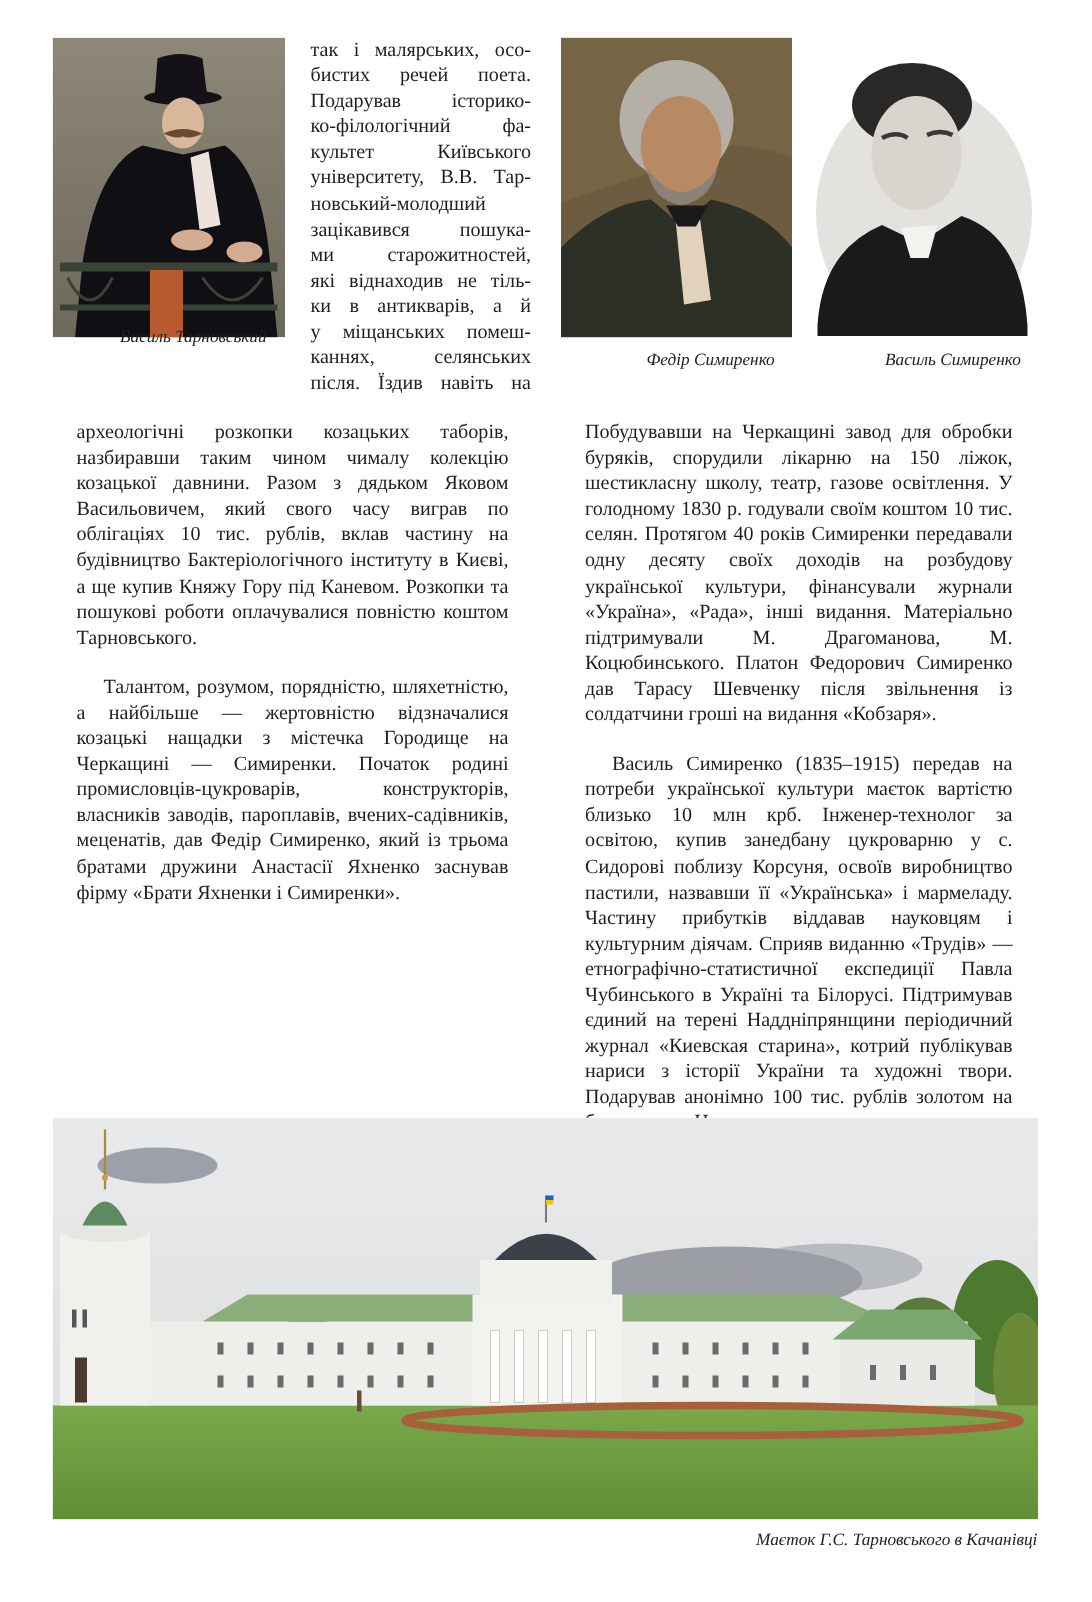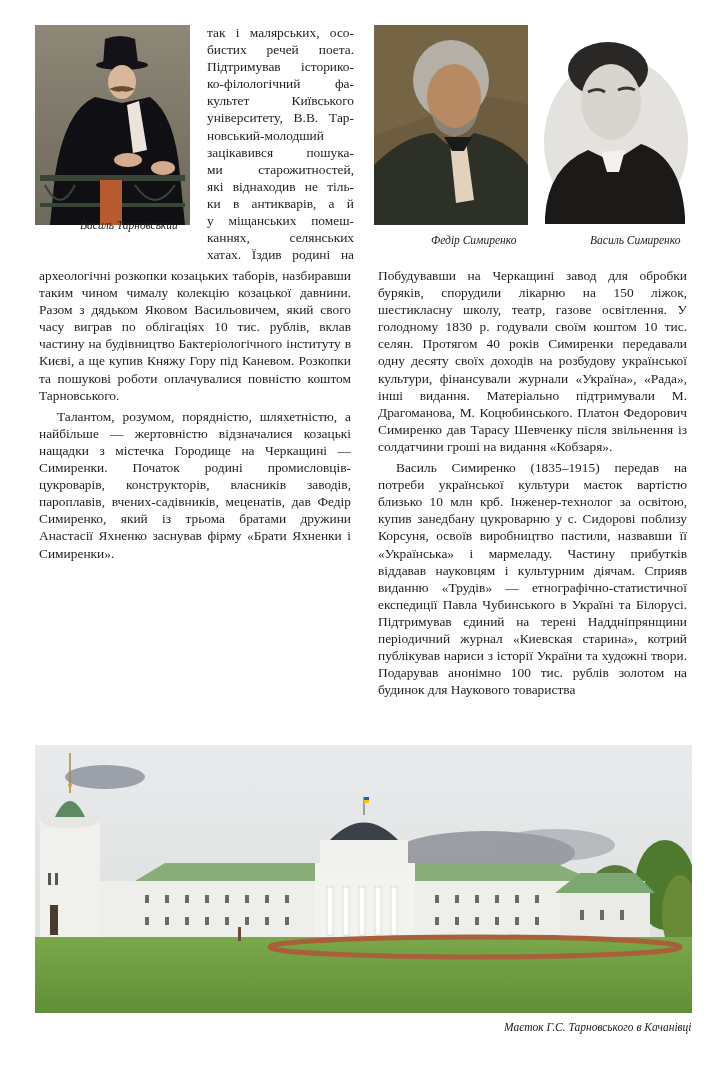--- a/index.html
+++ b/index.html
@@ -10,21 +10,21 @@
   }
   .pic { position: absolute; overflow: hidden; }
   .cap {
     position: absolute; font-style: italic; font-size: 11.5px; line-height: 14px;
     white-space: nowrap; color: #222;
   }
   .txt {
     position: absolute; font-size: 13.4px; line-height: 17.1px; text-align: justify;
     hyphens: manual;
   }
-  .txt p { margin: 4px; }
+  .txt p { margin: 16px; }
   .txt p.ind { text-indent: 18px; }
   .txt .ln { display: block; text-align: justify; text-align-last: justify; white-space: nowrap; }
   svg { display: block; }
 </style>
 </head>
 <body>
 
 <div class="pic" style="left:35px;top:25px;width:155px;height:200px;">
   <svg width="155" height="200" viewBox="0 0 155 200">
     <defs>
@@ -53,32 +53,32 @@
     <rect x="5" y="178" width="145" height="4" fill="#3a4436"></rect>
     <rect x="65" y="155" width="22" height="45" fill="#b85a30"></rect>
     <path d="M10 160 Q25 190 40 160 M100 160 Q120 190 140 160" stroke="#3a4436" stroke-width="2" fill="none"></path>
   </svg>
 </div>
 <div class="cap" style="left:80px;top:218px;">Василь Тарновський</div>
 
 <div class="txt" style="left:207px;top:24px;width:147px;">
   <span class="ln">так і малярських, осо-</span>
   <span class="ln">бистих речей поета.</span>
-  <span class="ln">Підтримував історико-</span>
+  <span class="ln">Подарував історико-</span>
   <span class="ln">ко-філологічний фа-</span>
   <span class="ln">культет Київського</span>
   <span class="ln">університету, В.В. Тар-</span>
   <span class="ln">новський-молодший</span>
   <span class="ln">зацікавився пошука-</span>
   <span class="ln">ми старожитностей,</span>
   <span class="ln">які віднаходив не тіль-</span>
   <span class="ln">ки в антикварів, а й</span>
   <span class="ln">у міщанських помеш-</span>
   <span class="ln">каннях, селянських</span>
-  <span class="ln">хатах. Їздив родині на</span>
+  <span class="ln">після. Їздив навіть на</span>
 </div>
 
 <div class="txt" style="left:35px;top:263px;width:320px;">
   <p>археологічні розкопки козацьких таборів, назбиравши таким чином чималу колекцію козацької давнини. Разом з дядьком Яковом Васильовичем, який свого часу виграв по облігаціях 10 тис. рублів, вклав частину на будівництво Бактеріологічного інституту в Києві, а ще купив Княжу Гору під Каневом. Розкопки та пошукові роботи оплачувалися повністю коштом Тарновського.</p>
   <p class="ind">Талантом, розумом, порядністю, шляхетністю, а найбільше — жертовністю відзначалися козацькі нащадки з містечка Городище на Черкащині — Симиренки. Початок родині промисловців-цукроварів, конструкторів, власників заводів, пароплавів, вчених-садівників, меценатів, дав Федір Симиренко, який із трьома братами дружини Анастасії Яхненко заснував фірму «Брати Яхненки і Симиренки».</p>
 </div>
 
 <div class="pic" style="left:374px;top:25px;width:154px;height:200px;">
   <svg width="154" height="200" viewBox="0 0 154 200">
     <rect width="154" height="200" fill="#6e5c40"></rect>

